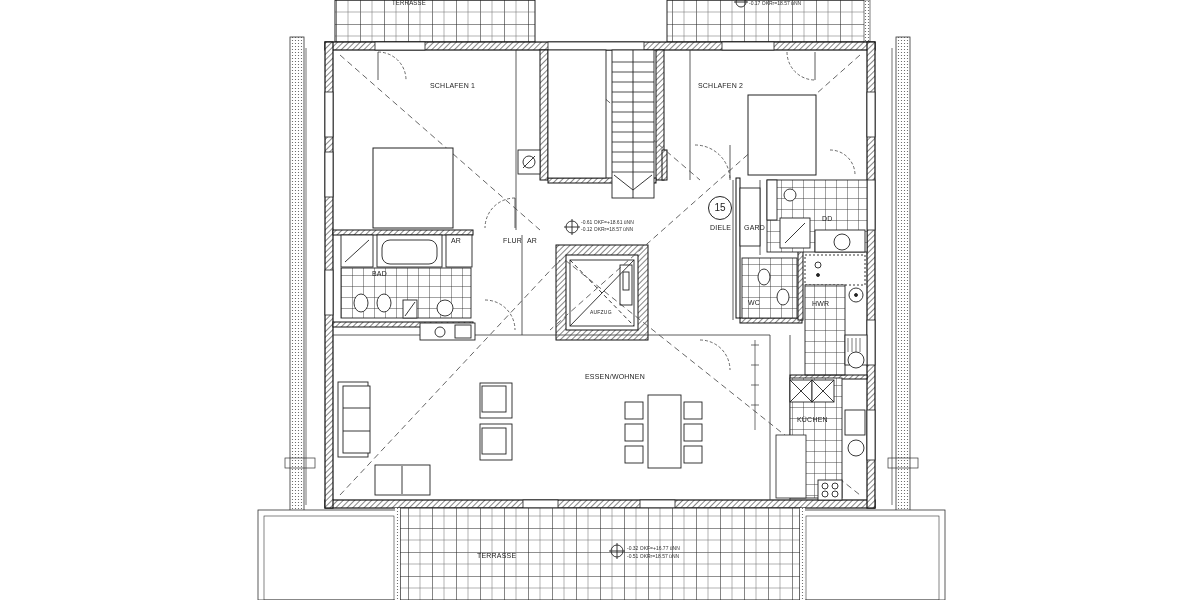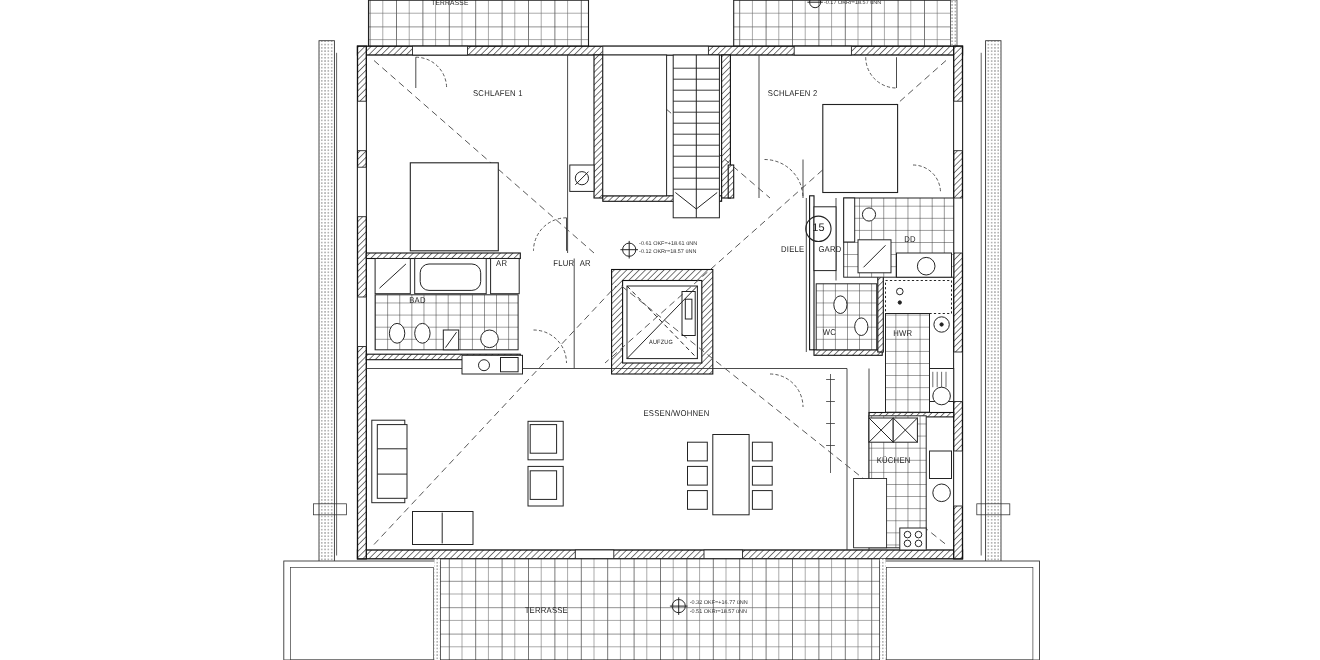--- a/index.html
+++ b/index.html
@@ -288,19 +288,19 @@
 <span class="lbl" style="left:372px;top:270px;">BAD</span>
 <span class="lbl" style="left:822px;top:215px;">DD</span>
 <span class="lbl" style="left:748px;top:299px;">WC</span>
 <span class="lbl" style="left:812px;top:300px;">HWR</span>
 <span class="lbl" style="left:797px;top:416px;">KÜCHEN</span>
 <span class="lbl" style="left:585px;top:373px;">ESSEN/WOHNEN</span>
 <span class="lbl" style="left:590px;top:309px;font-size:5px;">AUFZUG</span>
 <span class="lbl" style="left:392px;top:0px;font-size:6px;">TERRASSE</span>
 <span class="lbl" style="left:477px;top:552px;">TERRASSE</span>
 
-<div class="unit-num" style="left:708px;top:196px;margin-left:24px;">15</div>
+<div class="unit-num" style="left:708px;top:196px;">15</div>
 
 <div class="lvl" style="left:581px;top:219px;">-0.61 OKF=+18.61 üNN</div>
 <div class="lvl" style="left:581px;top:226px;">-0.12 OKRr=18.57 üNN</div>
 <div class="lvl" style="left:749px;top:0px;">-0.17 OKRr=18.57 üNN</div>
 <div class="lvl" style="left:627px;top:545px;">-0.32 OKF=+16.77 üNN</div>
 <div class="lvl" style="left:627px;top:553px;">-0.51 OKRr=18.57 üNN</div>
 
 </body></html>

